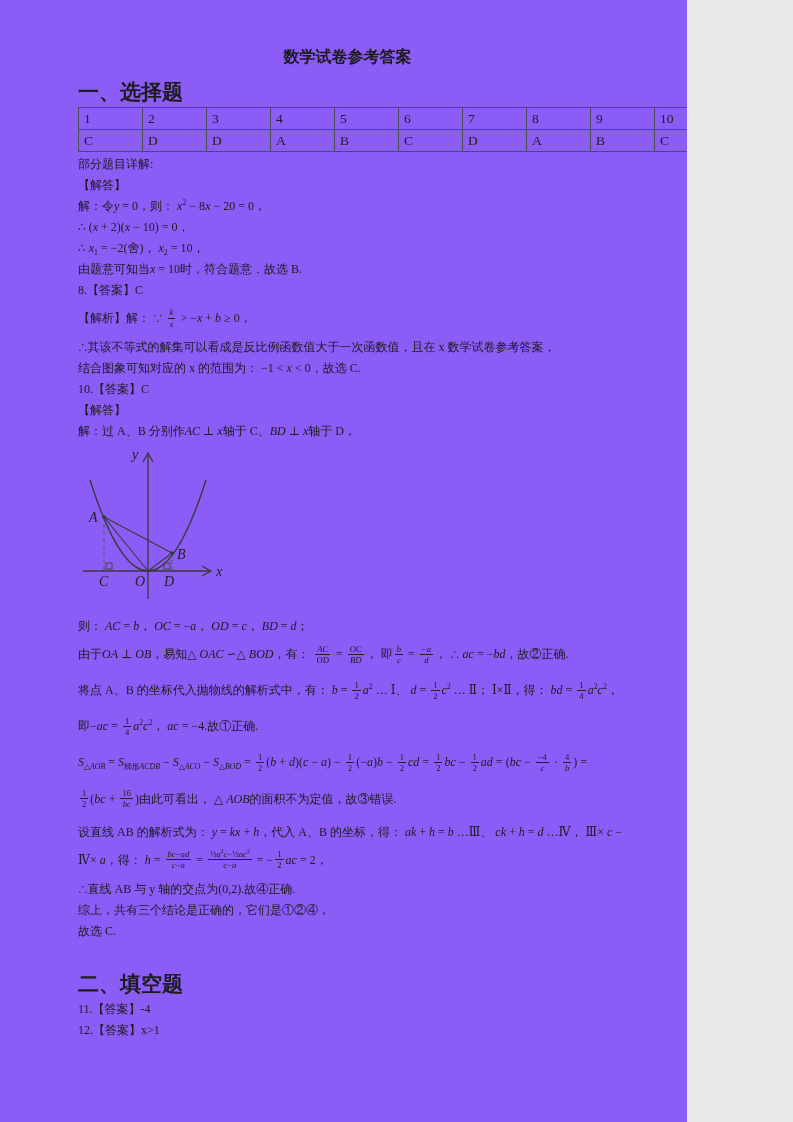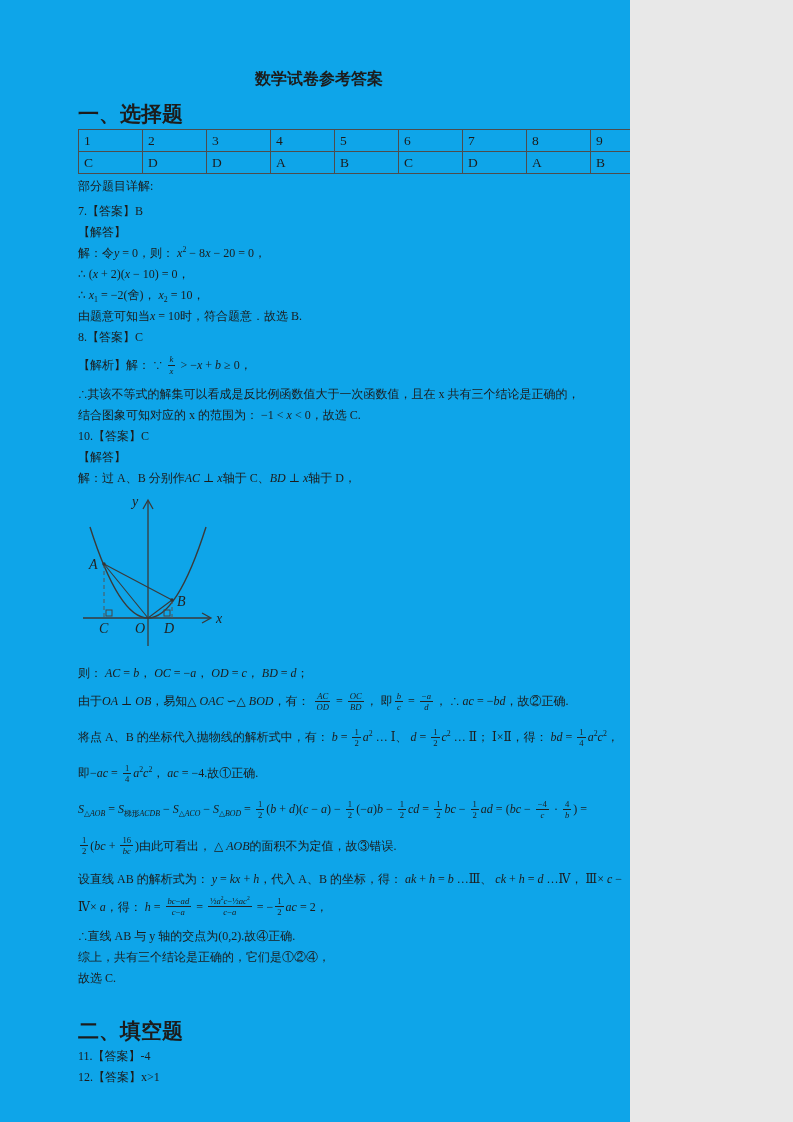--- a/index.html
+++ b/index.html
@@ -1,20 +1,20 @@
 <!DOCTYPE html>
 <html><head>
 <meta charset="utf-8">
 <style>
   * { margin:0; padding:0; box-sizing:border-box; }
   html,body { background:#e8e8e8; }
   body { width:793px; height:1122px; margin:0 auto; font-family:"Liberation Serif","DejaVu Serif",serif; }
   .page {
-    width:630px; height:1122px; background:#0ea5e9; color:#1c1c1c;
-    padding:68px 70px 0 78px; overflow:hidden; position:relative;
+    width:687px; height:1122px; background:#8b5cf6; color:#1c1c1c;
+    padding:46px 70px 0 78px; overflow:hidden; position:relative;
   }
   .doc-title { text-align:center; font-weight:bold; font-size:16px; line-height:22px; margin-bottom:14px; font-family:"Liberation Sans",sans-serif; }
   .section-heading { font-weight:bold; font-size:21px; line-height:20px; margin:8px 0 5px 0; font-family:"Liberation Sans",sans-serif; }
   table.answers { border-collapse:collapse; table-layout:fixed; width:640px; }
   table.answers td {
     border:1px solid #4d4d4d; width:64px; height:22px;
     font-size:13.5px; padding:1px 0 1px 5px; vertical-align:middle;
     font-family:"Liberation Serif","DejaVu Serif",serif;
   }
   .line { font-size:12px; line-height:21px; white-space:nowrap; }
@@ -62,33 +62,32 @@
       <td>D</td>
       <td>A</td>
       <td>B</td>
       <td>C</td>
     </tr>
   </tbody>
     </table>
 
   <div class="line note">部分题目详解:</div>
 
-  <div class="line gap-top">7.【答案】B</div>
   <div class="line">【解答】</div>
   <div class="line">解：令<i>y</i> = 0，则： <i>x</i><sup>2</sup> − 8<i>x</i> − 20 = 0，</div>
   <div class="line">∴ (<i>x</i> + 2)(<i>x</i> − 10) = 0，</div>
   <div class="line">∴ <i>x</i><sub>1</sub> = −2(舍)， <i>x</i><sub>2</sub> = 10，</div>
   <div class="line">由题意可知当<i>x</i> = 10时，符合题意．故选 B.</div>
 
   <div class="line">8.【答案】C</div>
   <div class="line tall">【解析】解： ∵ <span class="fr">
         <span class="n"><i>k</i></span>
         <span class="d"><i>x</i></span>
       </span> &gt; −<i>x</i> + <i>b</i> ≥ 0，</div>
-  <div class="line">∴其该不等式的解集可以看成是反比例函数值大于一次函数值，且在 x 共有三个结论是正确的，</div>
+  <div class="line">∴其该不等式的解集可以看成是反比例函数值大于一次函数值，且在 x 数学试卷参考答案，</div>
   <div class="line">结合图象可知对应的 x 的范围为： −1 &lt; <i>x</i> &lt; 0，故选 C.</div>
 
   <div class="line">10.【答案】C</div>
   <div class="line">【解答】</div>
   <div class="line">解：过 A、B 分别作<i>AC</i> ⊥ <i>x</i>轴于 C、<i>BD</i> ⊥ <i>x</i>轴于 D，</div>
 
   <div class="graph-wrap">
     <svg width="170" height="160" viewBox="0 0 170 160">
 
       <line x1="5" y1="125" x2="132" y2="125" stroke="#3a3a3a" stroke-width="1.3"></line>

